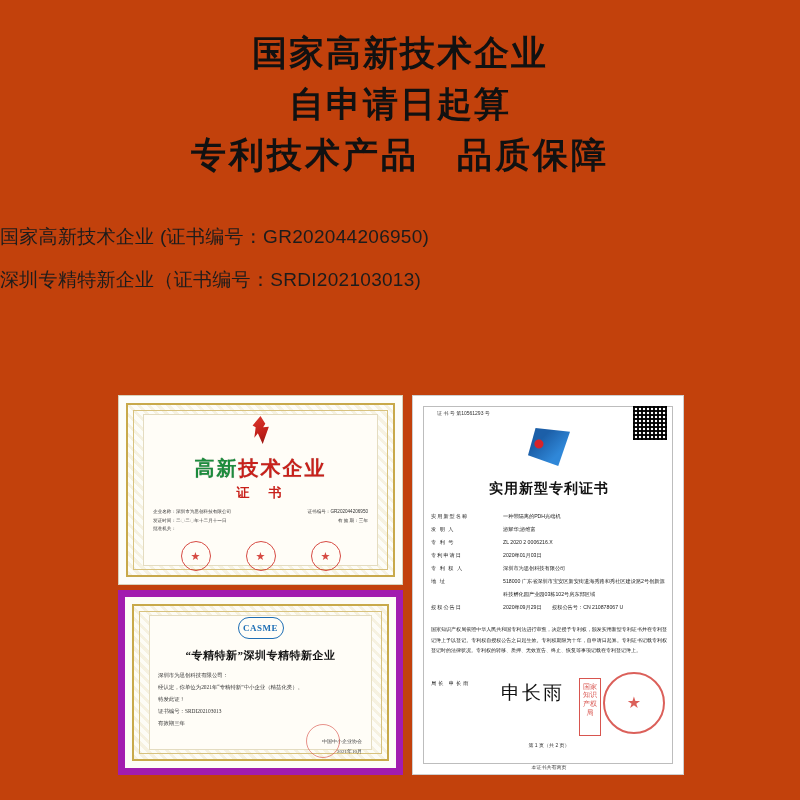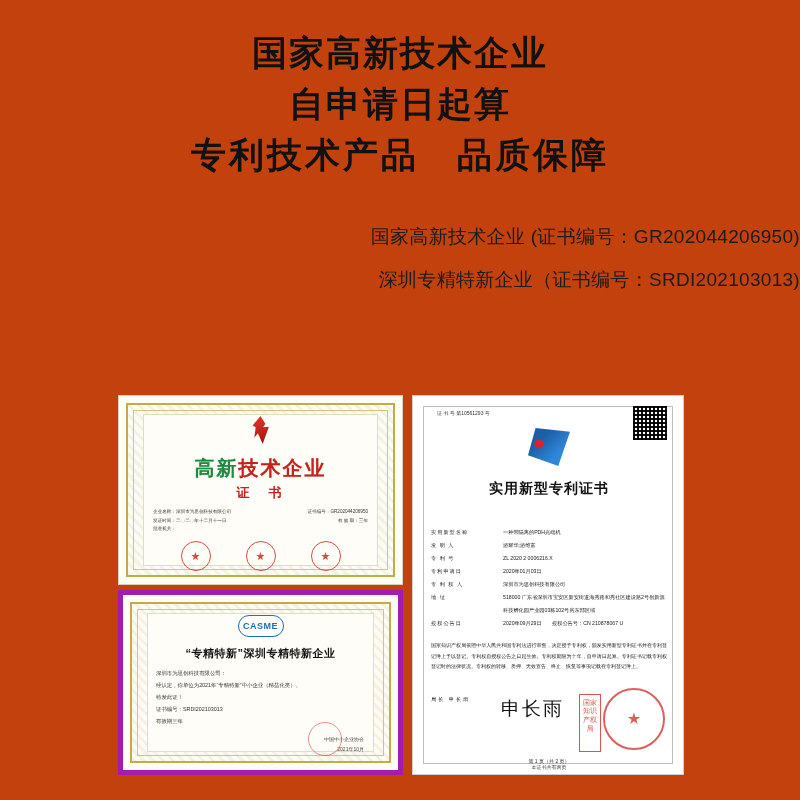--- a/index.html
+++ b/index.html
@@ -26,21 +26,21 @@
     font-size: 35px;
     font-weight: 700;
     letter-spacing: 2px;
     line-height: 1.45;
     color: #111;
   }
   .headline.h3 { letter-spacing: 3px; text-align: center; }
 
   
   .sublines {
-    text-align: right;
+    text-align: left;
     margin-top: 36px;
   }
   .subline {
     font-size: 19px;
     font-weight: 400;
     line-height: 2.25;
     color: #1c1c1c;
     letter-spacing: 0.3px;
   }
 
@@ -57,21 +57,22 @@
     left: 118px; top: 5px;
     width: 285px; height: 190px;
     background: #fdfdf8;
     border: 1px solid #d8d2bb;
   }
   .cert-casme {
     position: absolute;
     left: 118px; top: 200px;
     width: 285px; height: 185px;
     background: #fdfcf6;
-    border: 5px solid #a21caf;
+    border: 7px solid #a21caf;
+    font-family: Liberation Serif, serif;
   }
   
   .cert-patent {
     position: absolute;
     left: 412px; top: 5px;
     width: 272px; height: 380px;
     background: #ffffff;
     border: 1px solid #cfcfcf;
   }
 
@@ -256,21 +257,21 @@
       linear-gradient(135deg, #1c5fa8 30%, #2f87d8 70%);
     clip-path: polygon(18% 0%, 100% 10%, 72% 100%, 0% 72%);
   }
   .pt-title {
     text-align: center;
     font-size: 14px;
     font-weight: 700;
     color: #111;
     letter-spacing: 1px;
     margin-top: 10px;
-    margin-bottom: 28px;
+    margin-bottom: 12px;
   }
   .pt-fields {
     font-size: 5.2px;
     line-height: 2.5;
     color: #222;
   }
   .pt-field { display: flex; }
   .pt-field .k { width: 72px; letter-spacing: 1px; flex: none; }
   .pt-field .v { flex: 1; }
   .pt-para {

